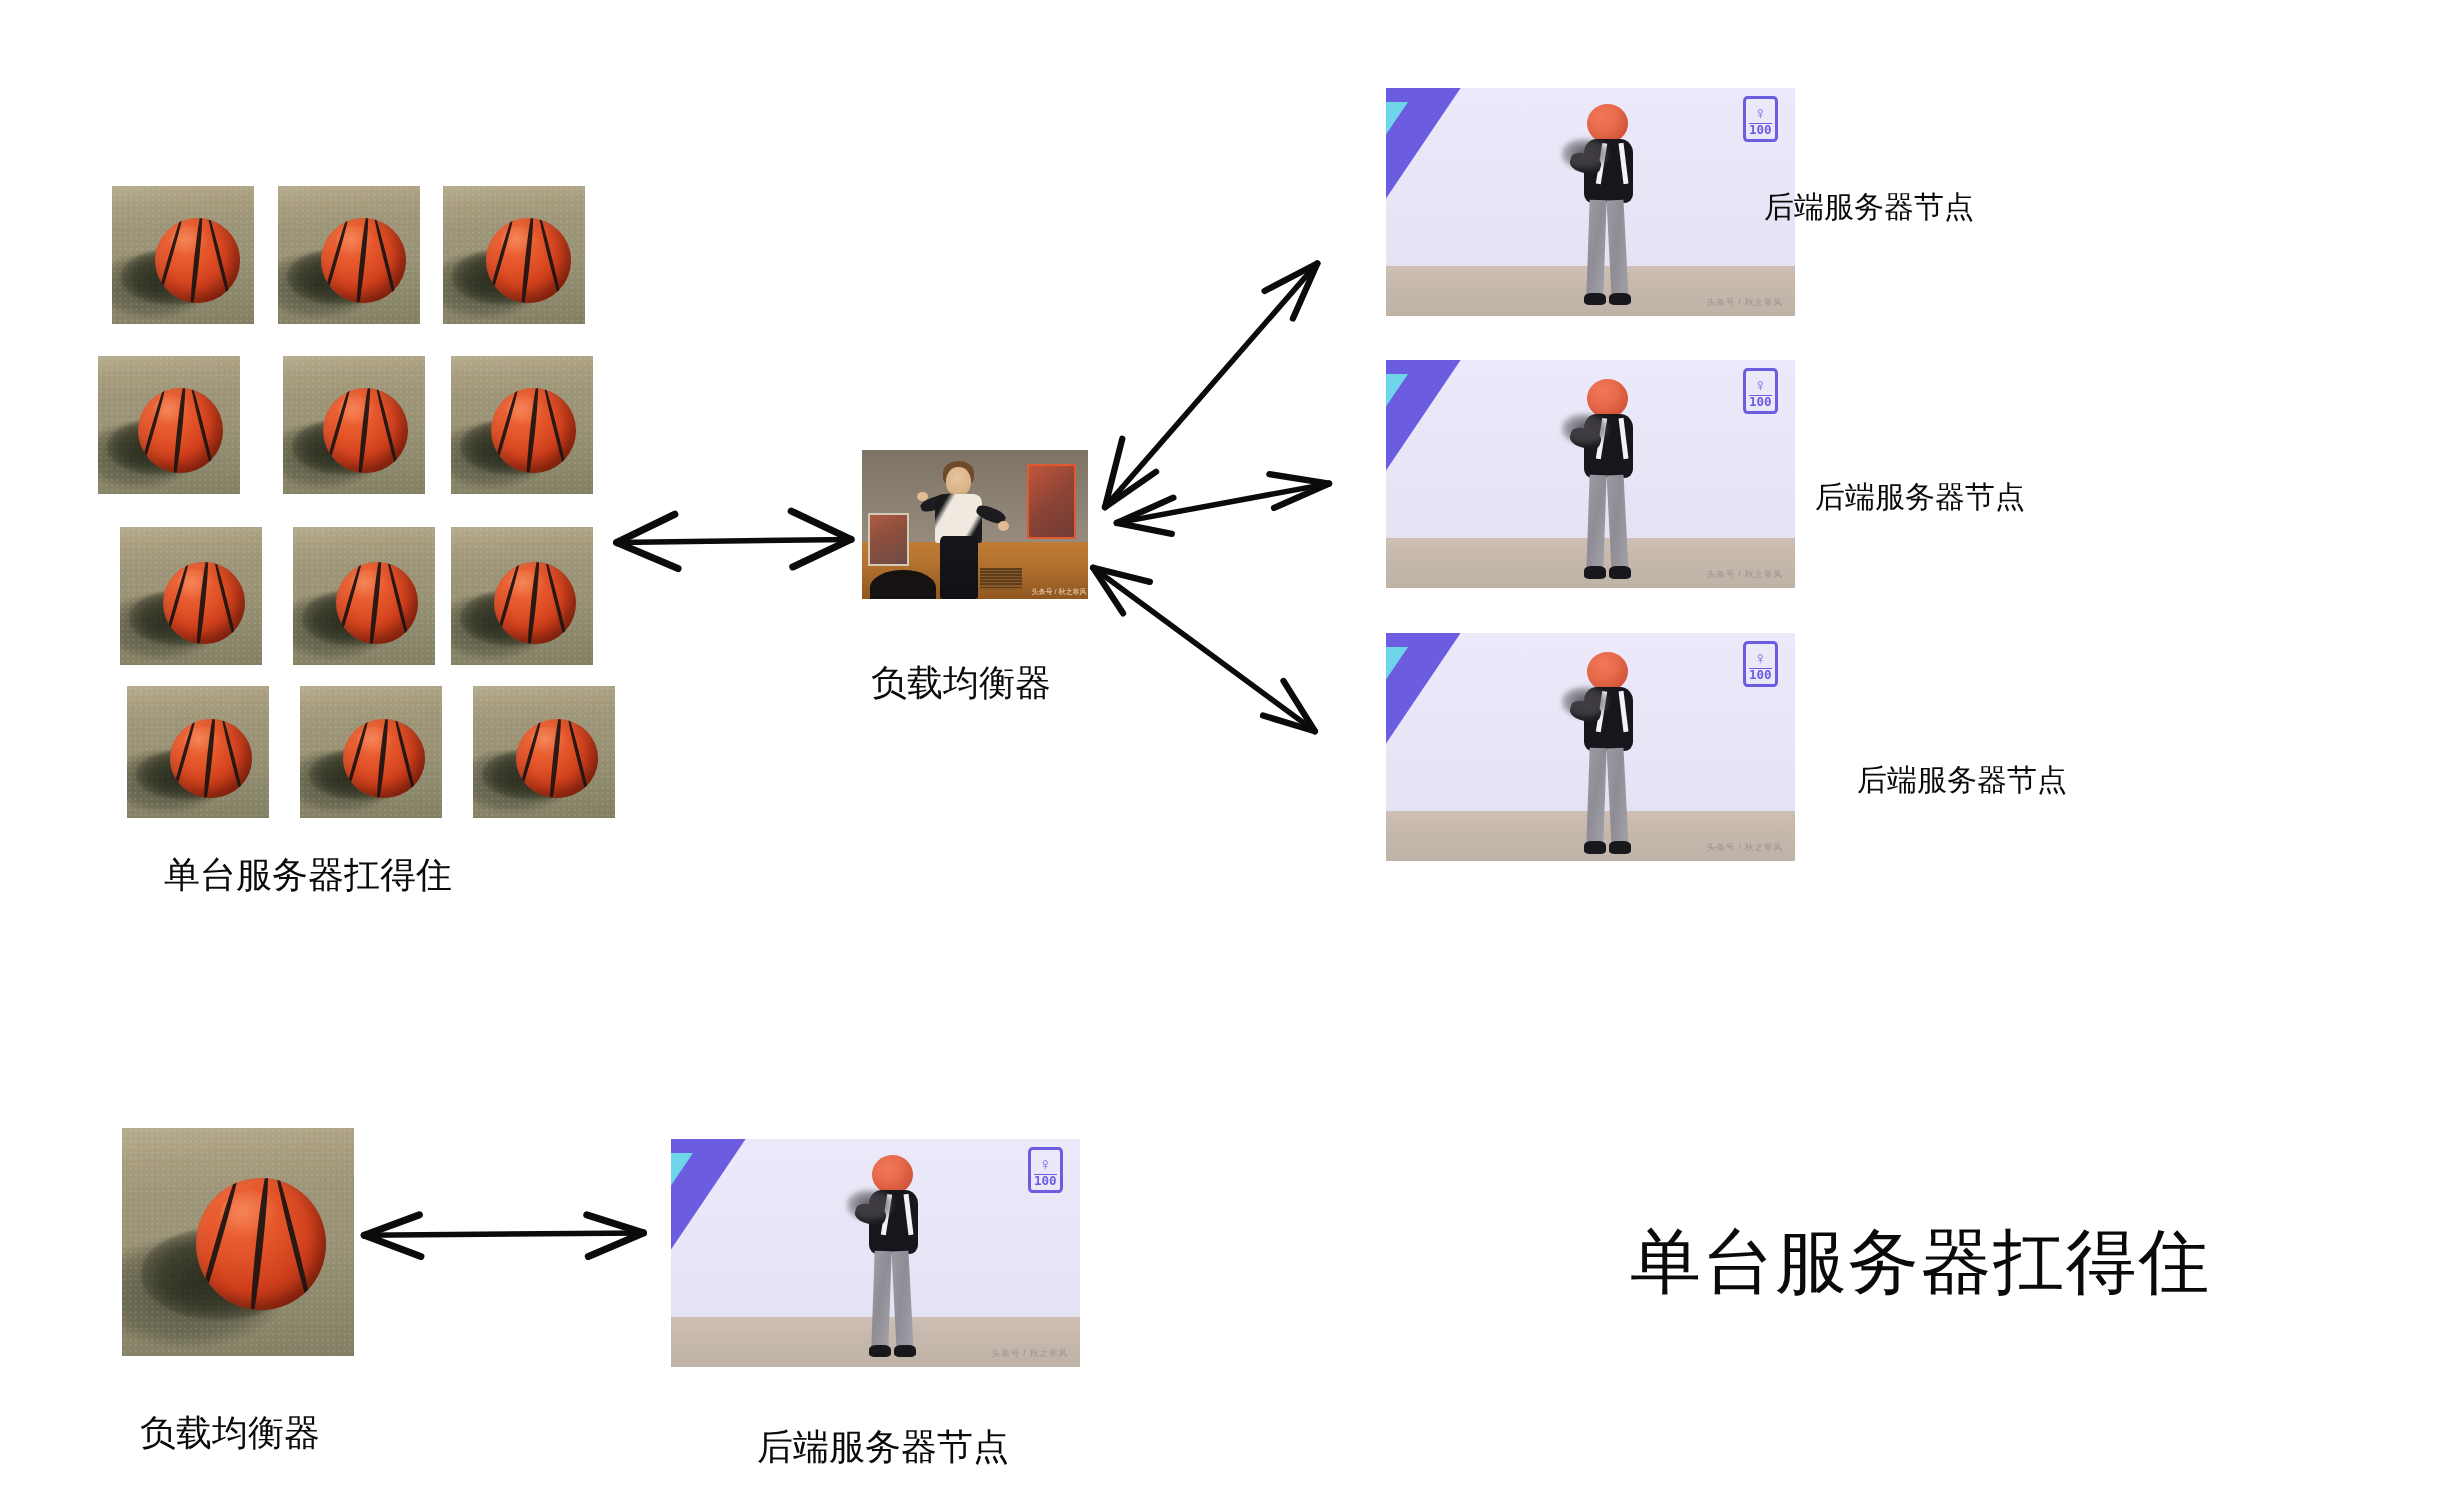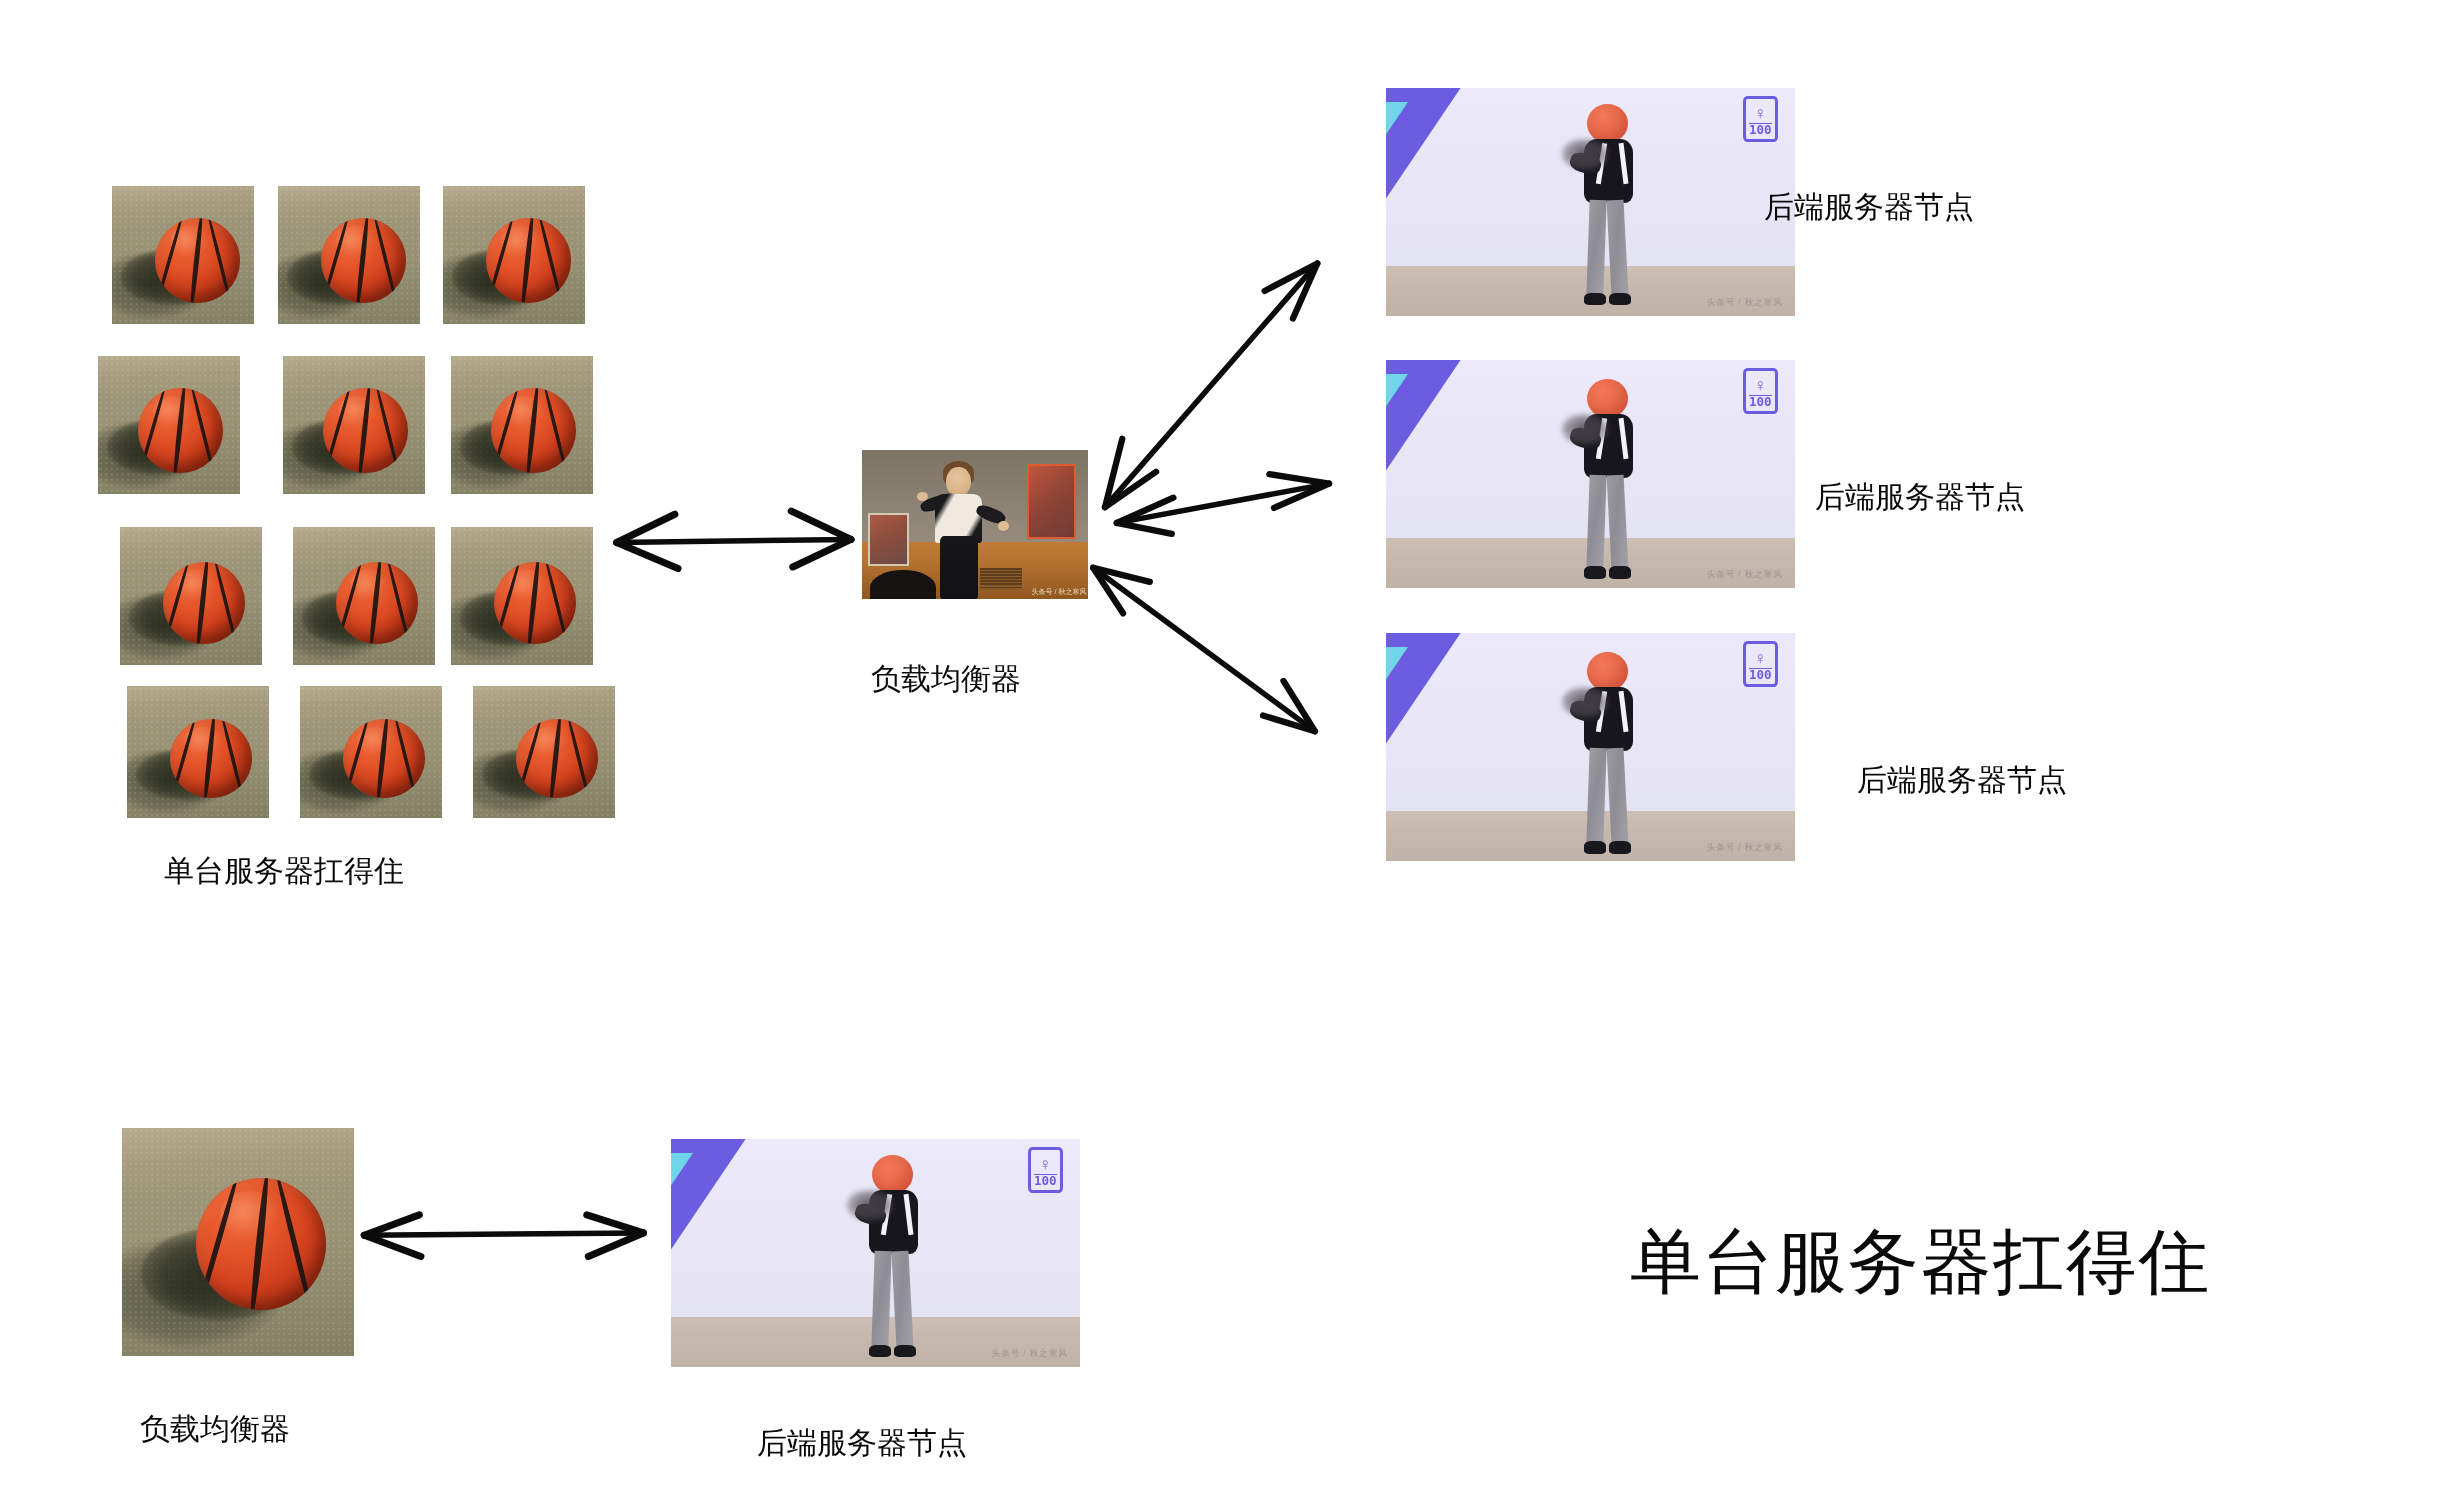--- a/index.html
+++ b/index.html
@@ -249,21 +249,21 @@
   }
 
   
   .label {
     position: absolute;
     color: #0a0a0a;
     white-space: nowrap;
     font-family: "Liberation Sans", "DejaVu Sans", sans-serif;
   }
   .label.node { font-size: 30px; }
-  .label.caption { font-size: 30px; }
+  .label.caption { font-size: 36px; }
   .label.bigtitle { font-size: 71px; letter-spacing: 1.6px; }
 
   .watermark-text {
     position: absolute;
     font-size: 36px;
     color: #2e2e2e;
     white-space: nowrap;
     font-family: "DejaVu Sans Mono", "Liberation Mono", monospace;
     letter-spacing: -0.8px;
     opacity: 0.92;

